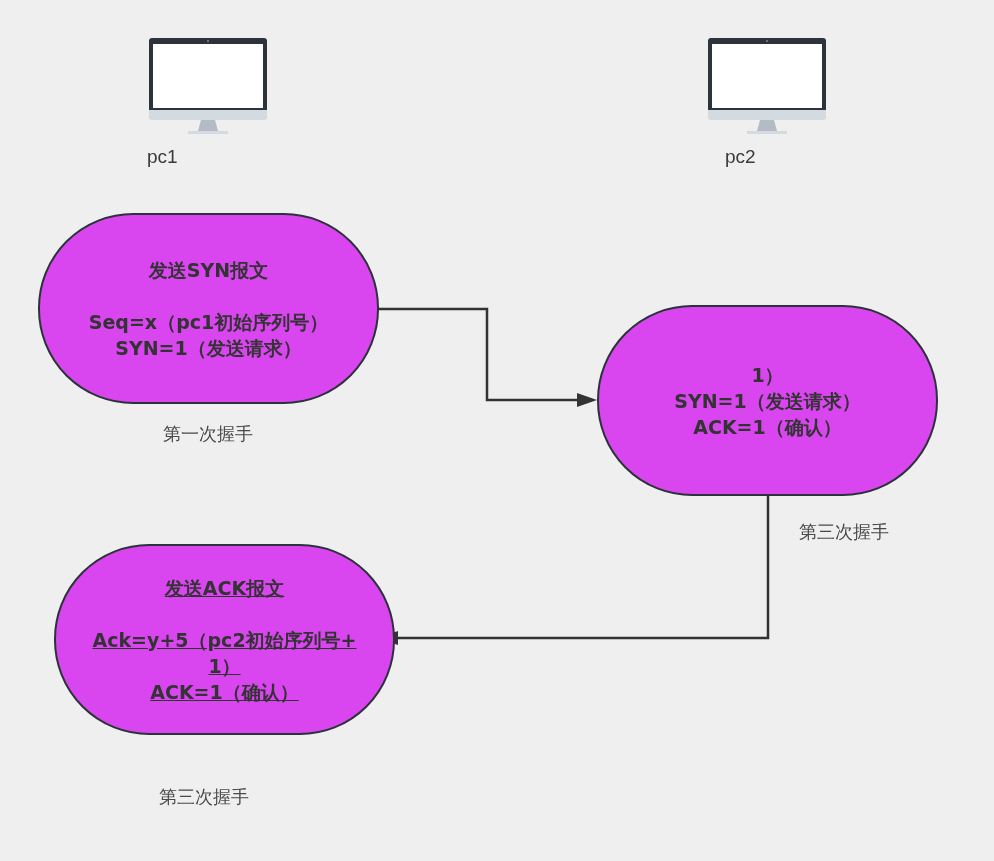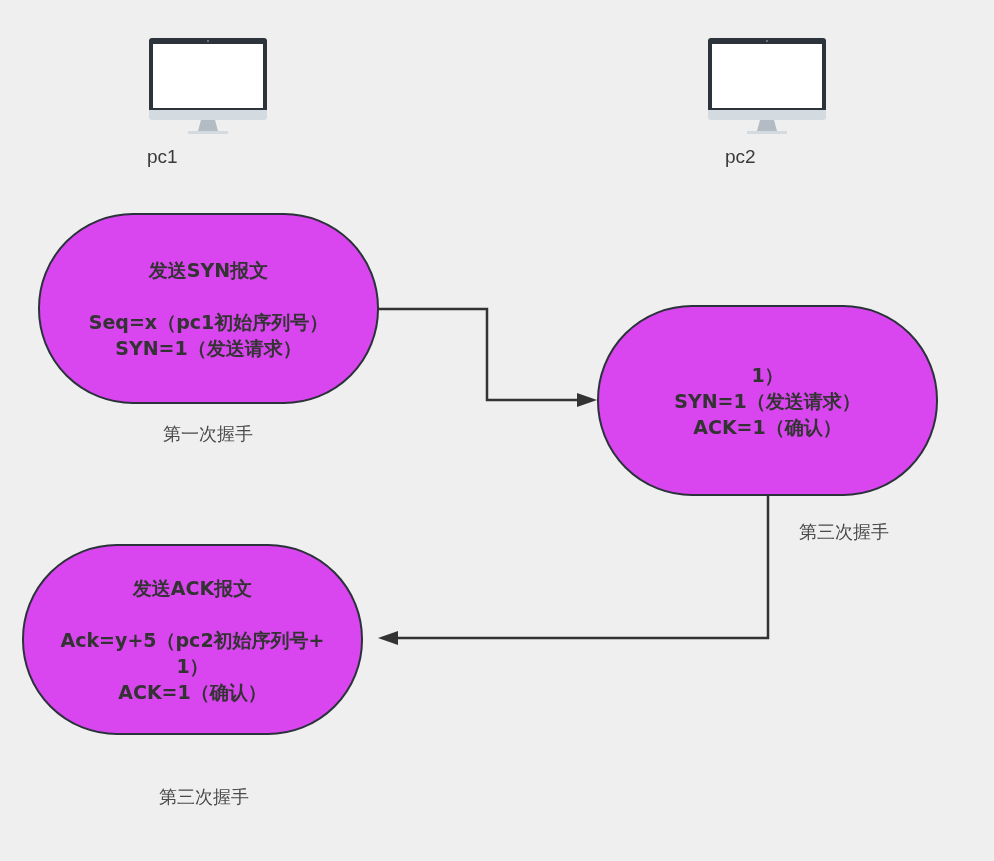--- a/index.html
+++ b/index.html
@@ -76,21 +76,21 @@
   <div class="line">Seq=x（pc1初始序列号）</div>
   <div class="line">SYN=1（发送请求）</div>
 </div>
 
 <div class="node" style="left:597px; top:305px;">
   <div class="line">1）</div>
   <div class="line">SYN=1（发送请求）</div>
   <div class="line">ACK=1（确认）</div>
 </div>
 
-<div class="node" style="left:22px; top:544px;">
+<div class="node" style="left:54px; top:544px;text-decoration:underline;">
   <div class="line title">发送ACK报文</div>
   <div class="line">Ack=y+5（pc2初始序列号+</div>
   <div class="line">1）</div>
   <div class="line">ACK=1（确认）</div>
 </div>
 
 <div class="step-label" style="left:163px; top:422px;">第一次握手</div>
 <div class="step-label" style="left:799px; top:520px;">第三次握手</div>
 <div class="step-label" style="left:159px; top:785px;">第三次握手</div>
 

